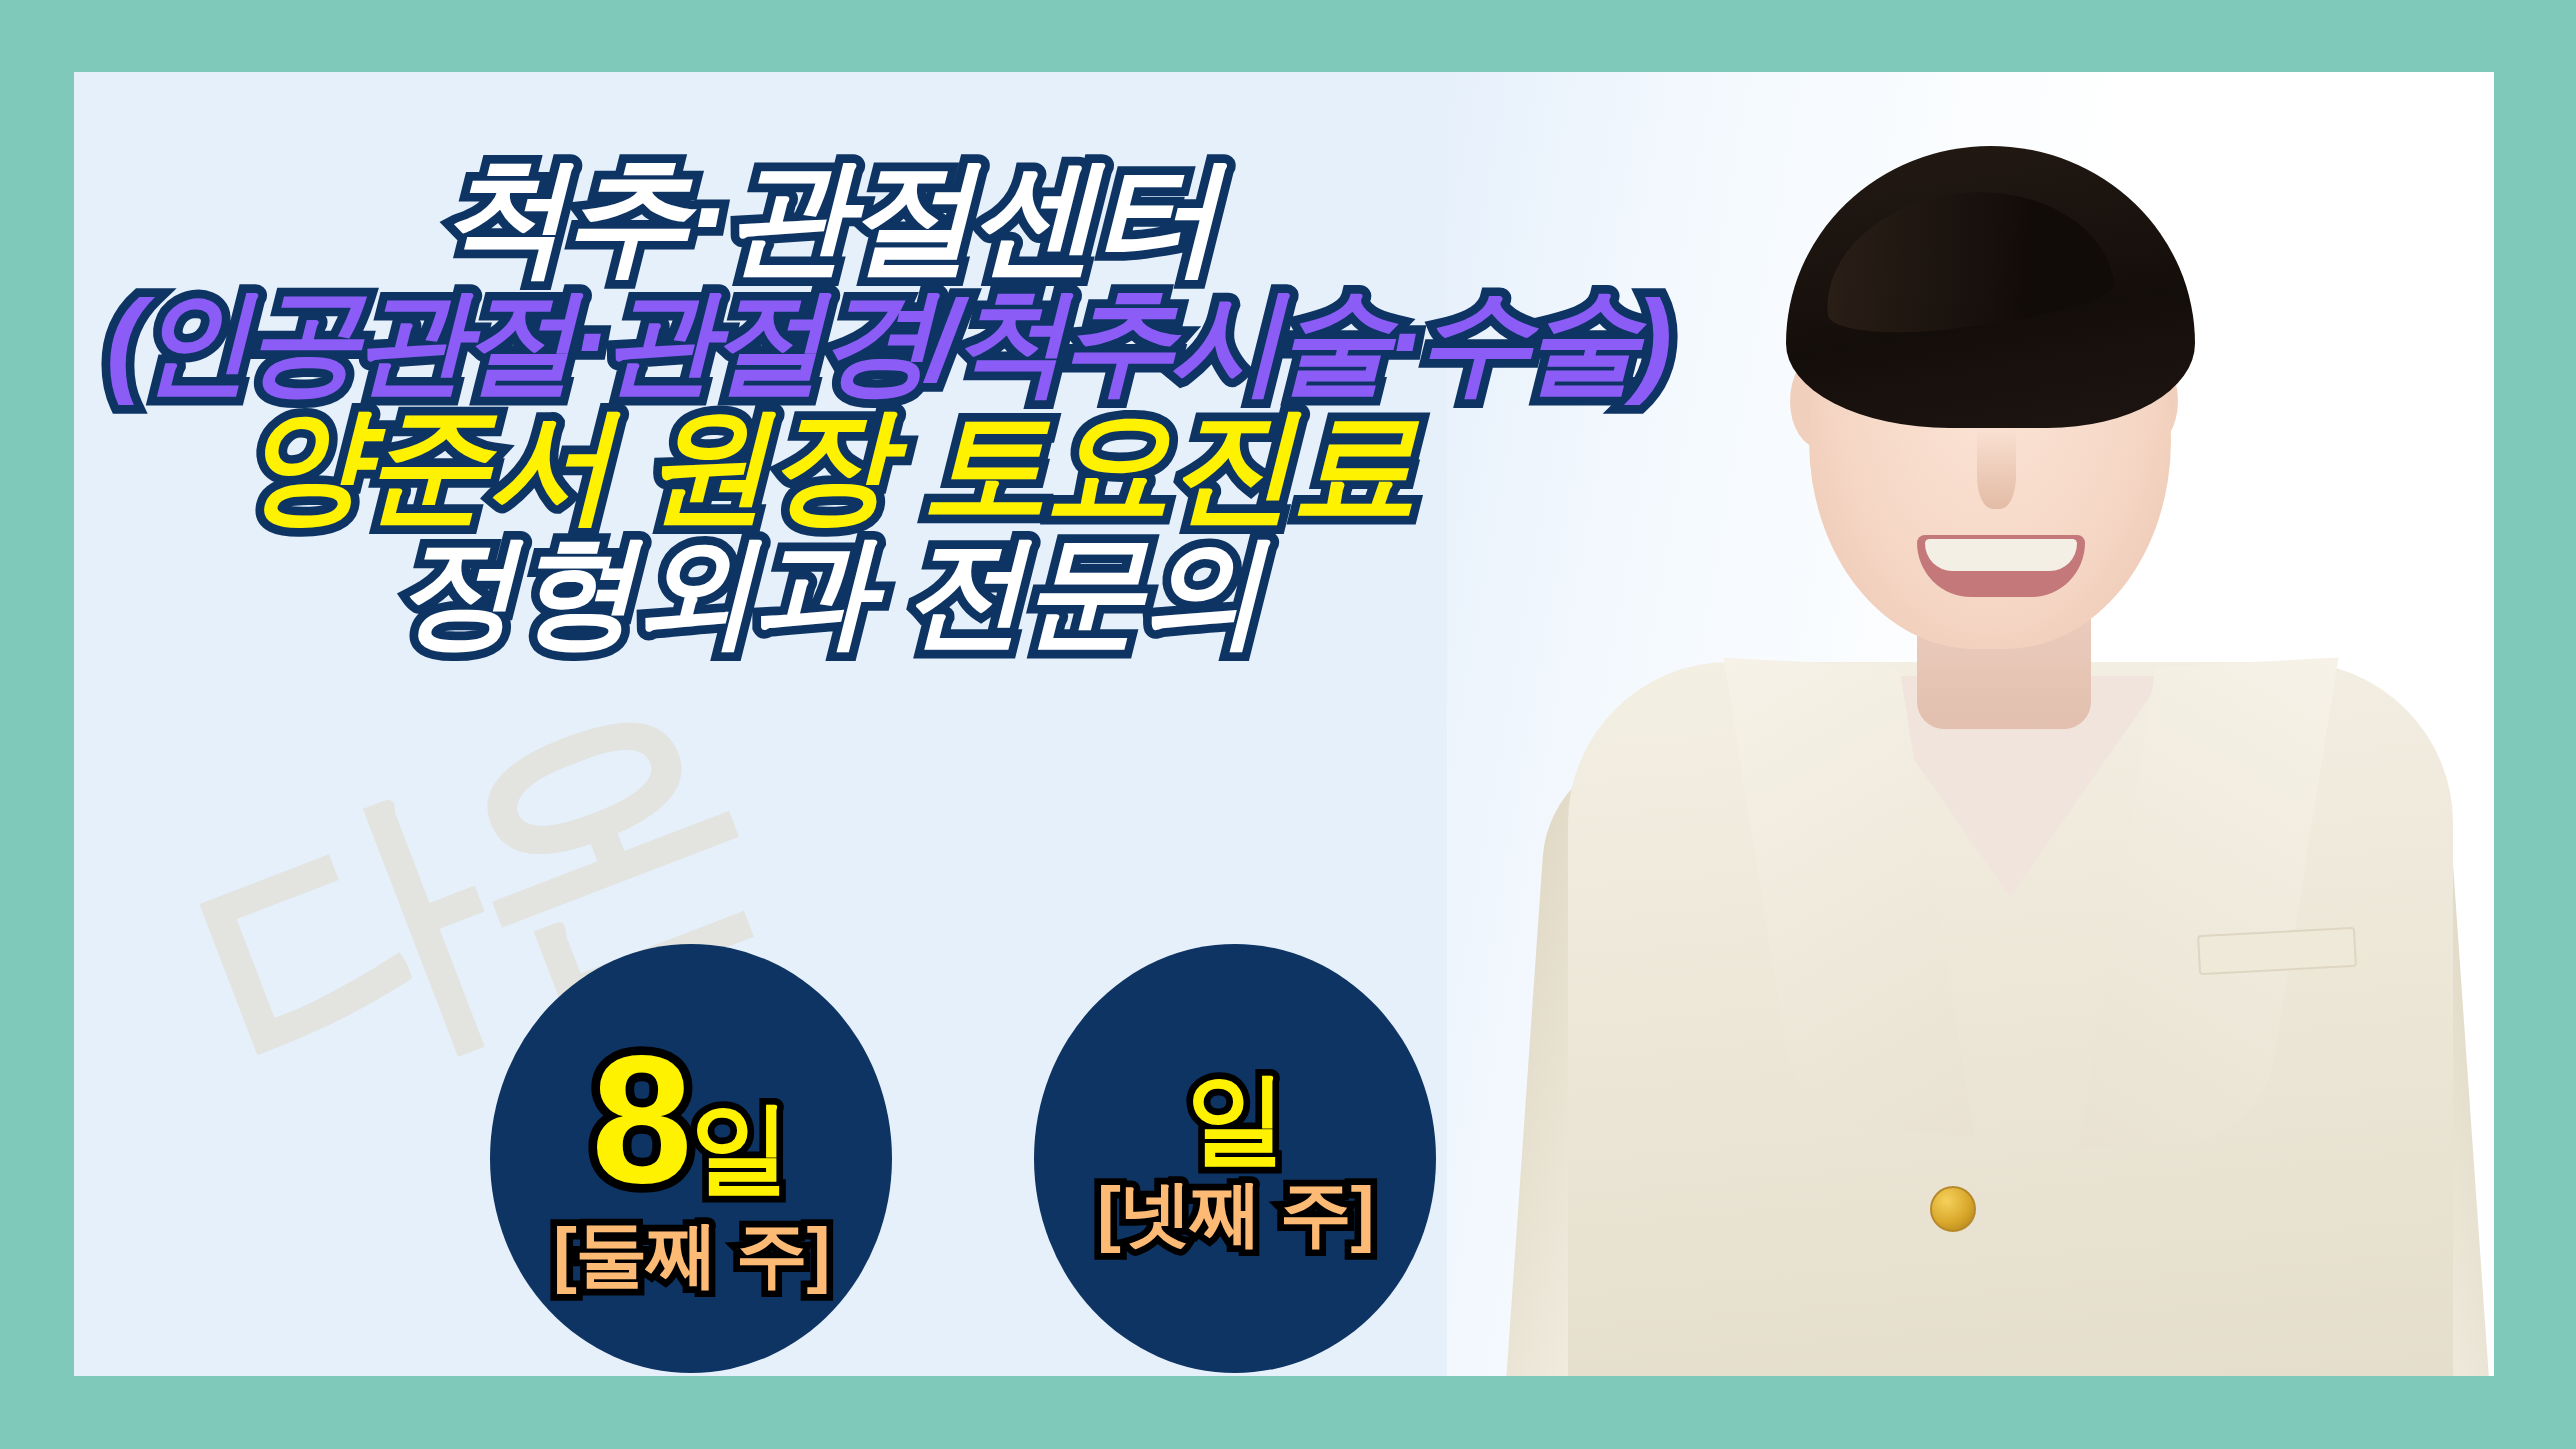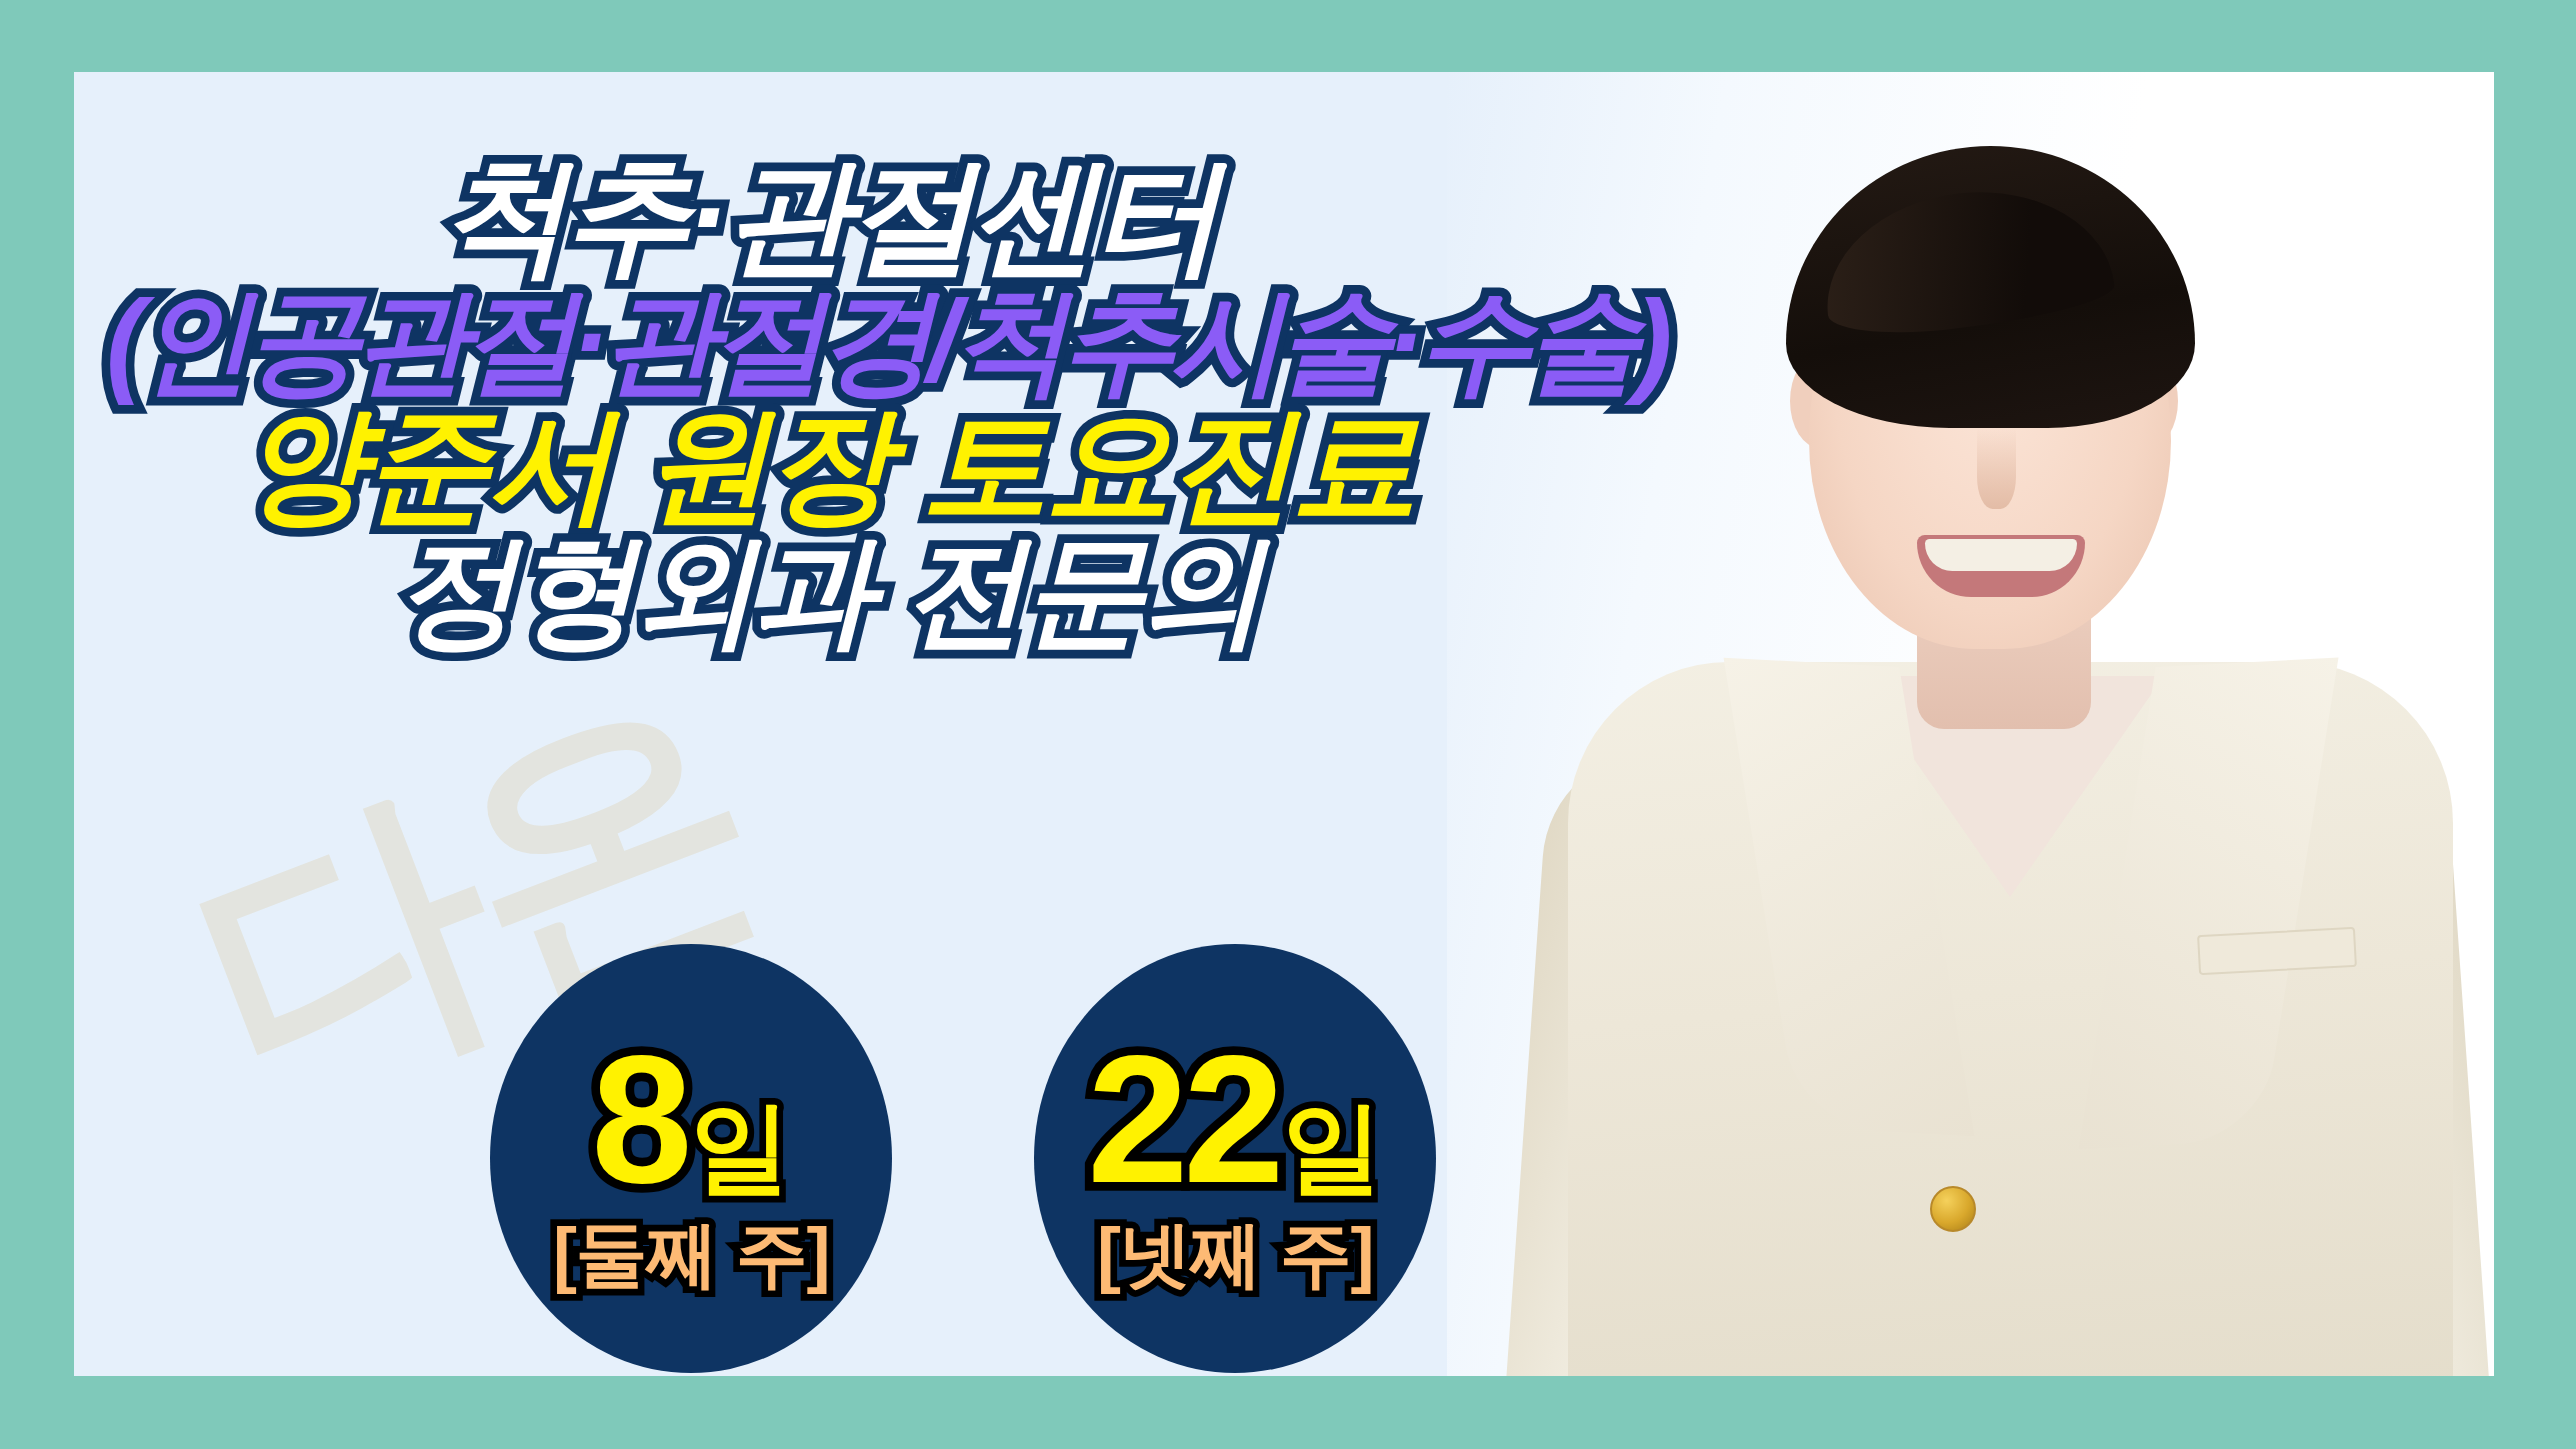--- a/index.html
+++ b/index.html
@@ -182,21 +182,20 @@
       <div class="badge" id="badge-1">
         <div class="badge-day">
           <span class="badge-num black-out">8</span>
           <span class="badge-unit black-out-sm">일</span>
         </div>
         <div class="badge-week black-out-sm">[둘째 주]</div>
       </div>
 
       <div class="badge" id="badge-2">
         <div class="badge-day">
-          <span class="badge-num black-out">22</span>
           <span class="badge-unit black-out-sm">일</span>
         </div>
         <div class="badge-week black-out-sm">[넷째 주]</div>
       </div>
 
     </div>
 
   </div>
 </div>
 

